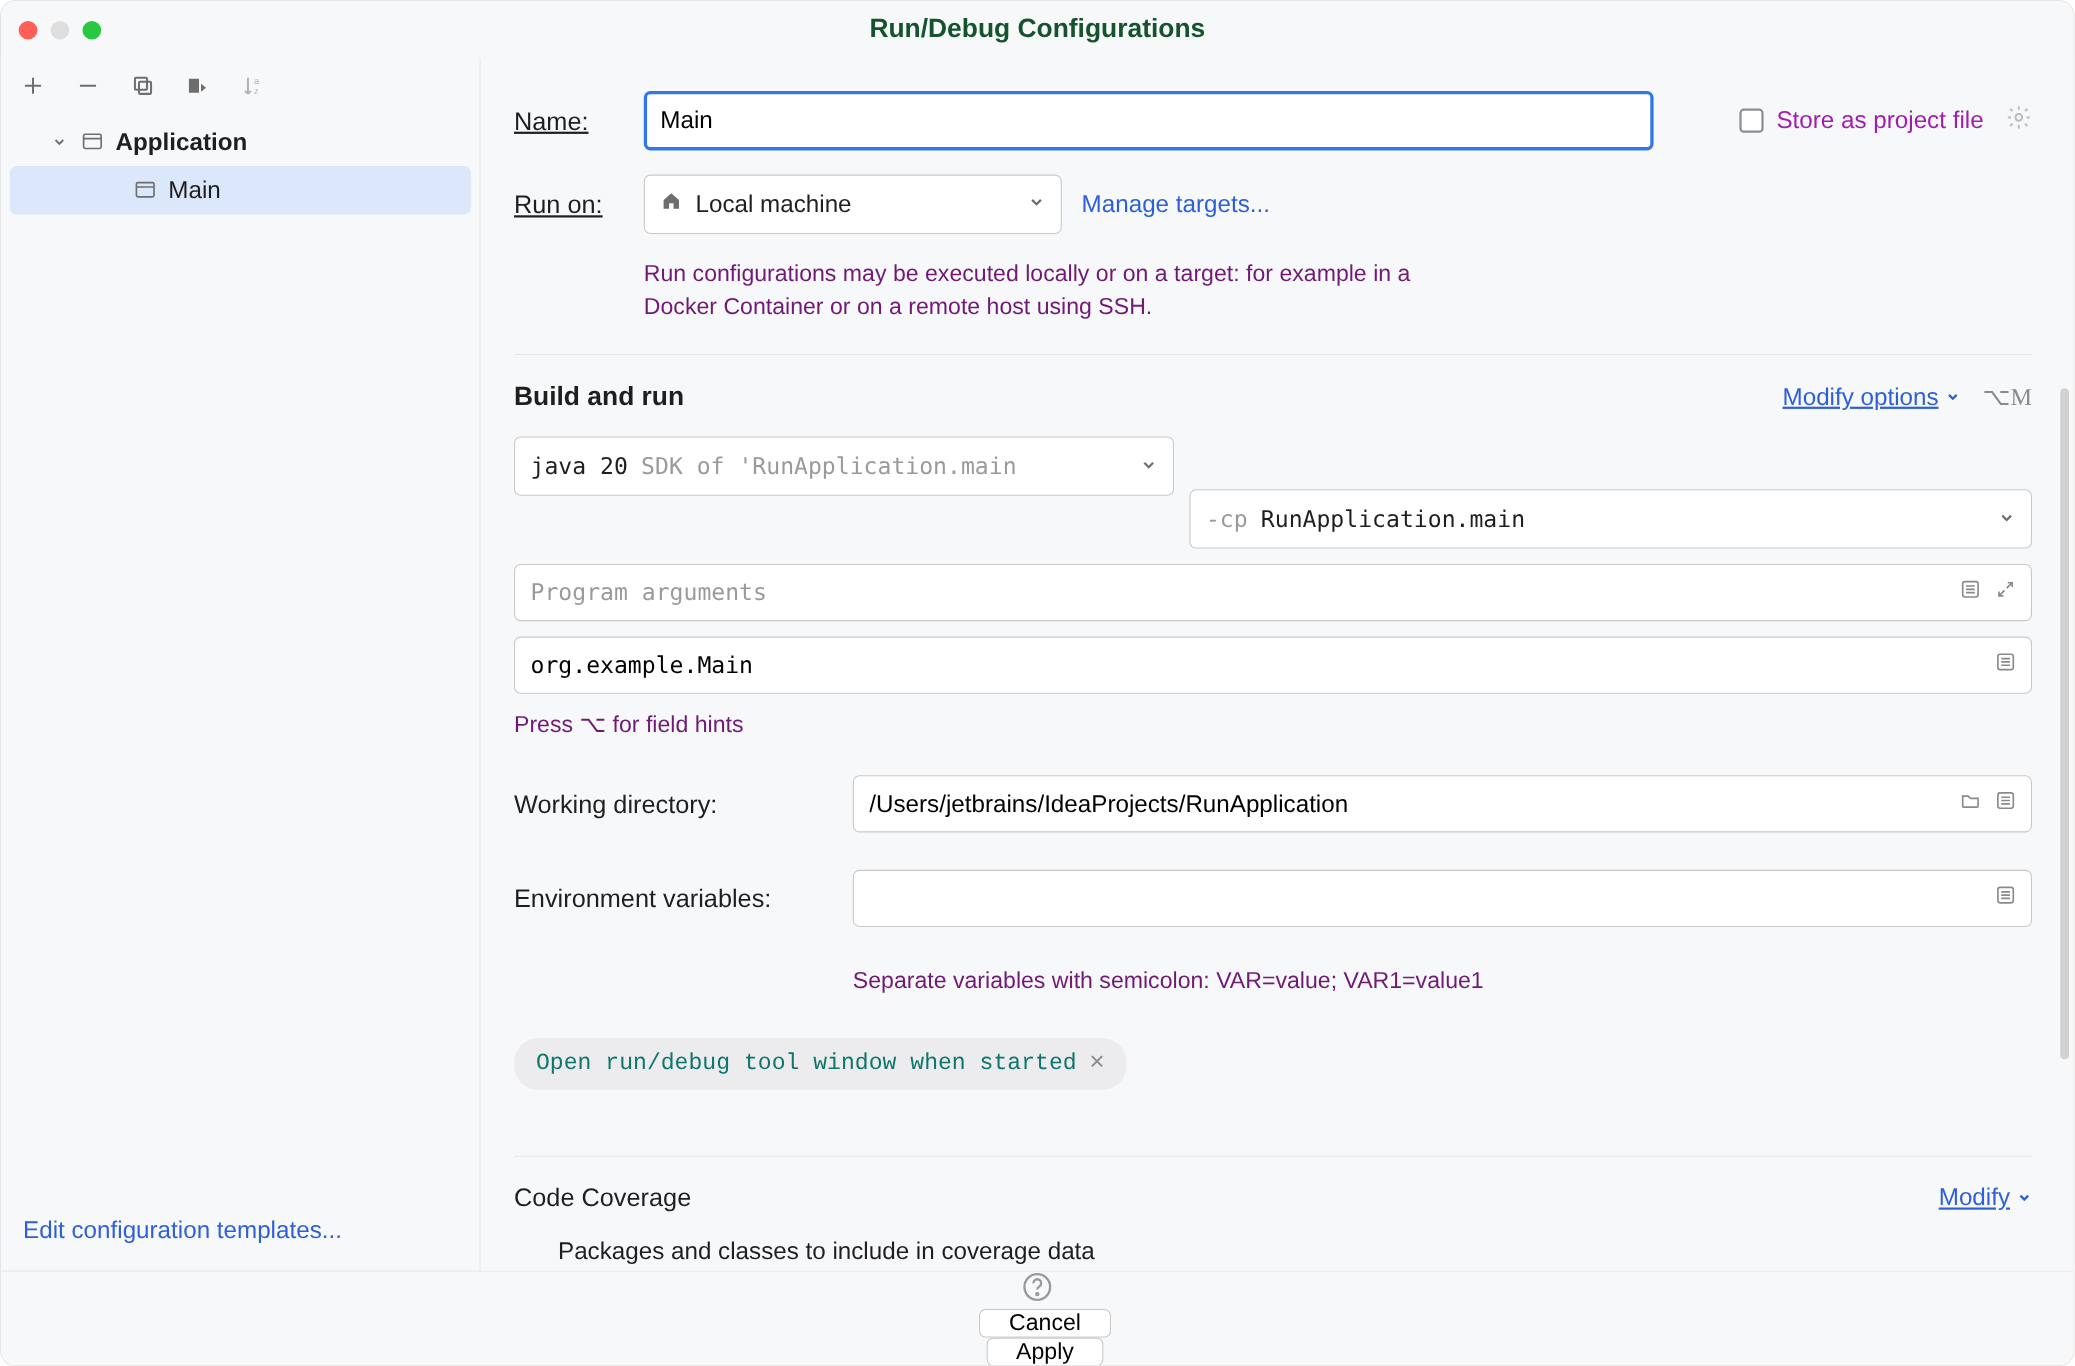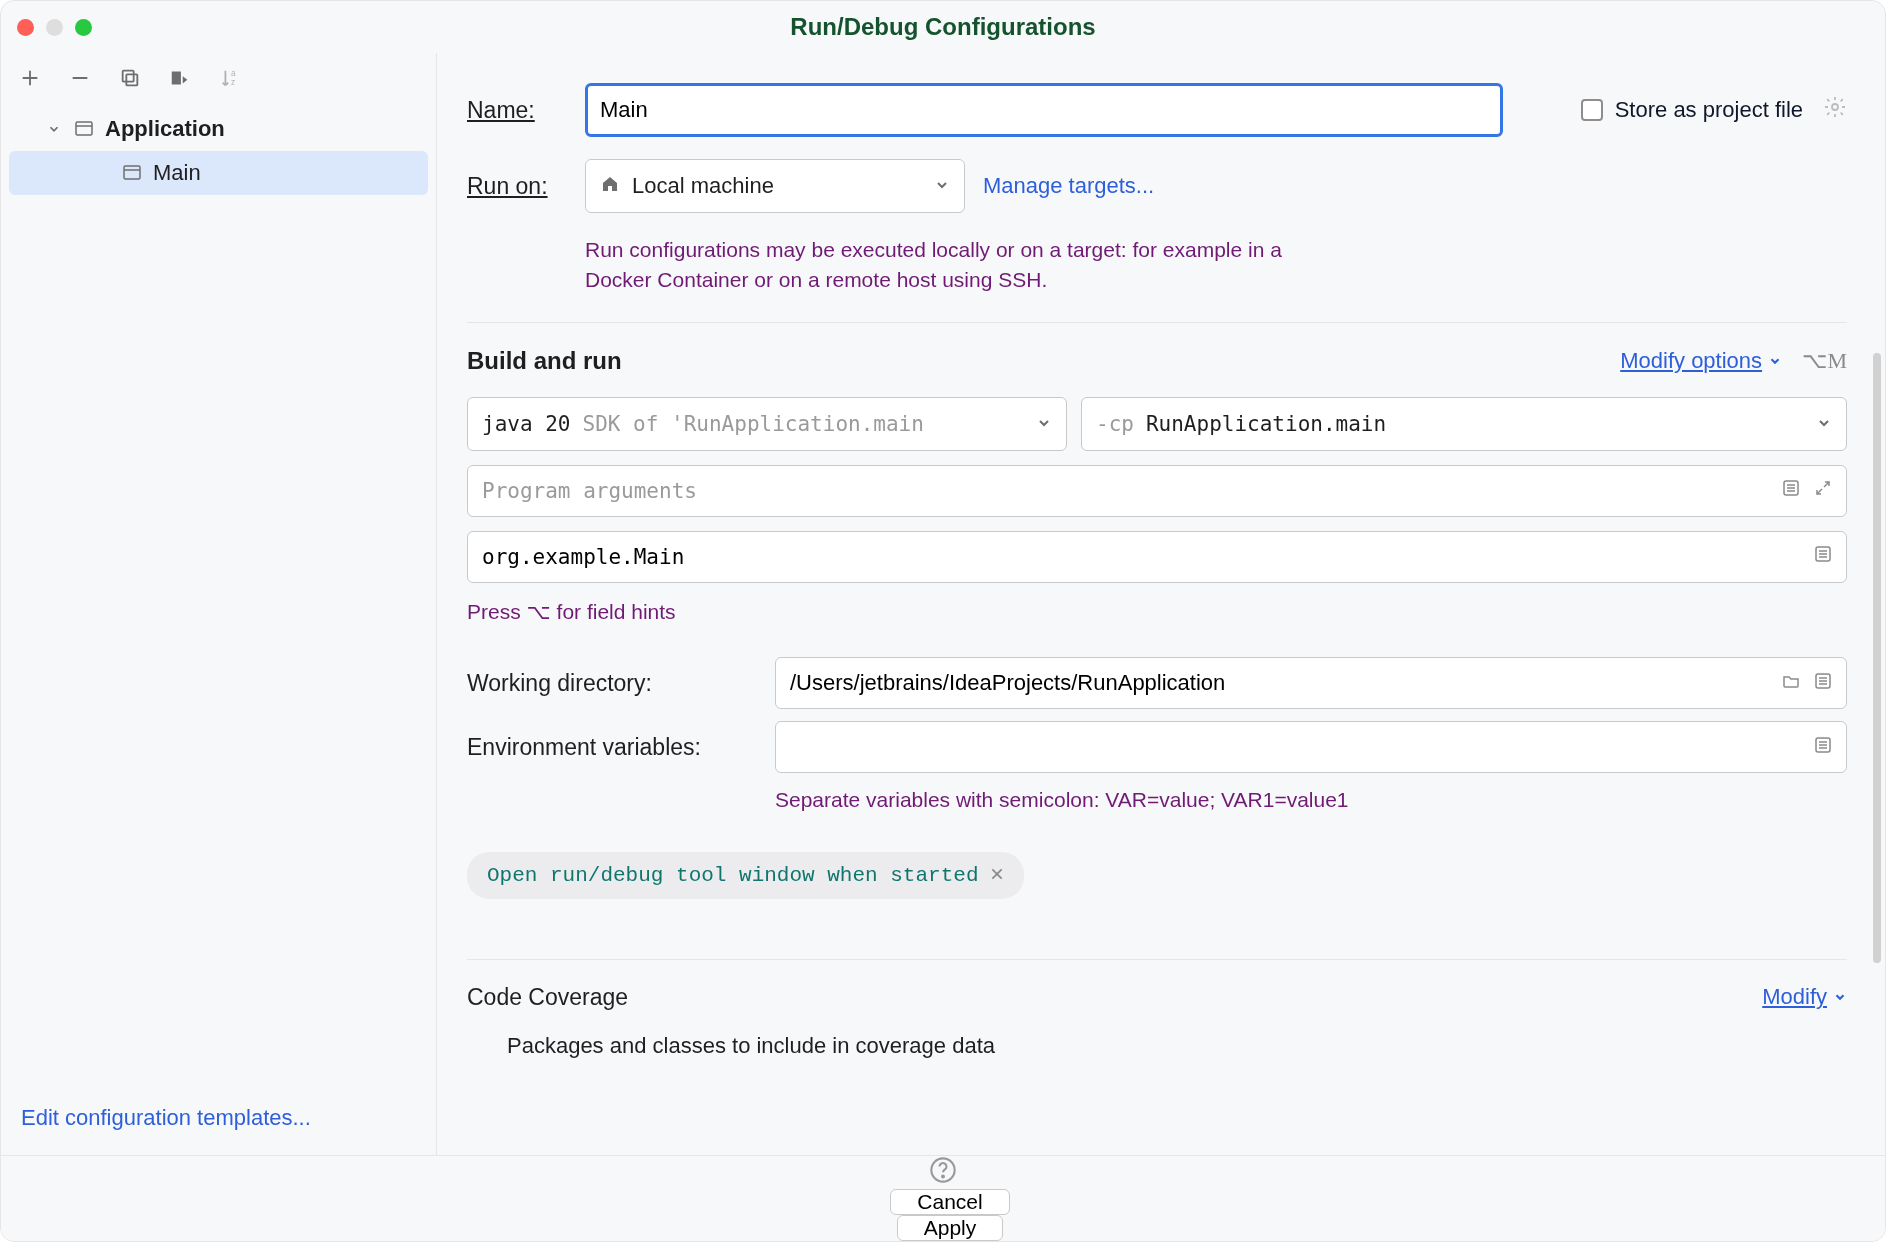--- a/index.html
+++ b/index.html
@@ -29,21 +29,21 @@
 .edit-templates { padding: 18px 20px 24px; }
 .edit-templates a { color: #2e5fd9; text-decoration: none; font-size: 22px; }
 .main { flex: 1; display: flex; flex-direction: column; padding: 30px 30px 0 30px; overflow: hidden; background: #f7f8fa; position: relative; }
 .main-scroll { flex: 1; overflow-y: auto; padding-right: 8px; }
 .row { display: flex; align-items: center; margin-bottom: 22px; gap: 18px; }
 .row .label { width: 100px; font-size: 23px; text-decoration: underline; }
 .input { height: 54px; background: #fff; border: 1px solid #c9c9c9; border-radius: 6px; padding: 0 14px; font-size: 22px; display: flex; align-items: center; }
 .input input { border: 0; outline: 0; width: 100%; font-size: 22px; font-family: inherit; background: transparent; }
 .input.focus { border: 3px solid #3476e6; padding: 0 12px; }
 .flex1 { flex: 1; }
-.store { display: flex; align-items: center; gap: 12px; margin-left: 60px; font-size: 22px; color: #0f172a; }
+.store { display: flex; align-items: center; gap: 12px; margin-left: 60px; font-size: 22px; color: #a21caf; }
 .checkbox { width: 22px; height: 22px; border: 2px solid #8e8e8e; border-radius: 4px; background: #fff; }
 .gear { color: #bcbcbc; margin-left: 8px; }
 .gear svg { width: 24px; height: 24px; }
 .select { height: 54px; background: #fff; border: 1px solid #c9c9c9; border-radius: 6px; padding: 0 14px; display: flex; align-items: center; gap: 12px; position: relative; min-width: 380px; }
 .select .home { color: #6e6e6e; }
 .select .home svg { width: 20px; height: 20px; }
 .select .caret { margin-left: auto; color: #6e6e6e; }
 .select .caret svg { width: 16px; height: 16px; }
 .link { color: #2e5fd9; font-size: 22px; text-decoration: none; }
 .hint { color: #701a75; font-size: 21px; line-height: 1.45; }
@@ -61,21 +61,21 @@
 .mono { font-family: "Menlo", "Consolas", monospace; font-size: 21px; }
 .sdk-sel .sdk-main { color: #1f1f1f; }
 .sdk-sel .sdk-gray { color: #9a9a9a; }
 .cp-sel .cp-gray { color: #9a9a9a; }
 .fullfield { height: 52px; background: #fff; border: 1px solid #c9c9c9; border-radius: 6px; padding: 0 14px; display: flex; align-items: center; margin-bottom: 14px; position: relative; }
 .fullfield input { border: 0; outline: 0; width: 100%; font-size: 21px; font-family: "Menlo","Consolas",monospace; background: transparent; }
 .fullfield input::placeholder { font-family: "Menlo","Consolas",monospace; color: #9a9a9a; }
 .fieldicon { color: #8a8a8a; }
 .fieldicon svg { width: 18px; height: 18px; }
 .fieldicons { display: flex; gap: 14px; align-items: center; margin-left: 8px; }
-.row2 { display: flex; align-items: center; margin-bottom: 12px; gap: 18px; }
+.row2 { display: flex; align-items: center; margin-bottom: 34px; gap: 18px; }
 .row2 .label { width: 290px; font-size: 23px; }
 .chip { display: inline-flex; align-items: center; background: #ececee; border-radius: 22px; padding: 12px 20px; font-size: 21px; color: #0f766e; gap: 12px; font-family: Liberation Mono, monospace; }
 .chip .x { color: #8a8a8a; }
 .chip .x svg { width: 14px; height: 14px; }
 .footer { height: 86px; border-top: 1px solid #e6e6e6; display: flex; align-items: center; padding: 0 24px; background: #f7f8fa; flex-direction: column; }
 .help { color: #9a9a9a; }
 .help svg { width: 28px; height: 28px; }
 .btn { height: 44px; padding: 0 26px; border-radius: 6px; border: 1px solid #c9c9c9; background: #fff; font-size: 21px; display: inline-flex; align-items: center; justify-content: center; margin-left: 14px; }
 .btn.primary { background: #3476e6; color: #fff; border-color: #3476e6; padding: 0 40px; }
 .scroll-indicator { position: absolute; right: 4px; top: 300px; width: 8px; height: 610px; background: #d1d1d1; border-radius: 4px; }
@@ -217,21 +217,21 @@
         <div class="twocol">
           <div class="select sdk-sel mono">
             <span class="sdk-main">java 20</span>
             <span class="sdk-gray"> SDK of 'RunApplication.main</span>
             <span class="caret">
               <svg viewBox="0 0 12 12" fill="none" stroke="#6e6e6e" stroke-width="1.5">
                   <polyline points="3,4.5 6,7.5 9,4.5"></polyline>
                 </svg>
             </span>
           </div>
-          <div class="select cp-sel mono" style="min-width:0;flex:1;">
+          <div class="select cp-sel mono" style="min-width:0;flex:1;margin-top:48px;">
             <span class="cp-gray">-cp </span>
             <span>RunApplication.main</span>
             <span class="caret">
               <svg viewBox="0 0 12 12" fill="none" stroke="#6e6e6e" stroke-width="1.5">
                   <polyline points="3,4.5 6,7.5 9,4.5"></polyline>
                 </svg>
             </span>
           </div>
         </div>
 

